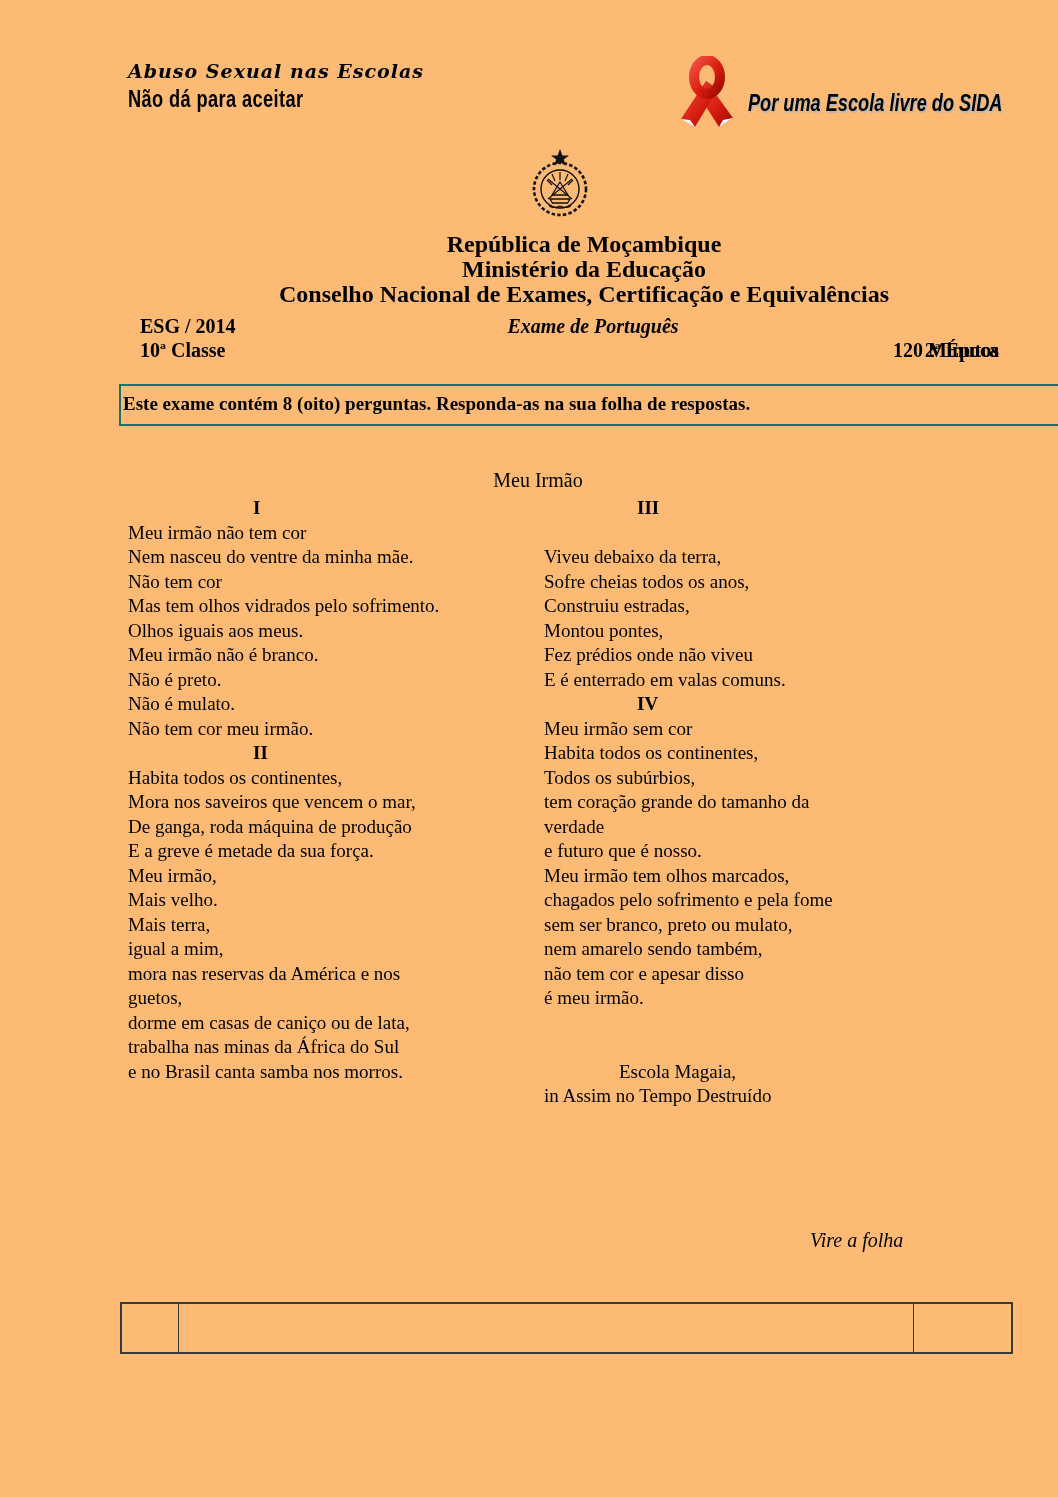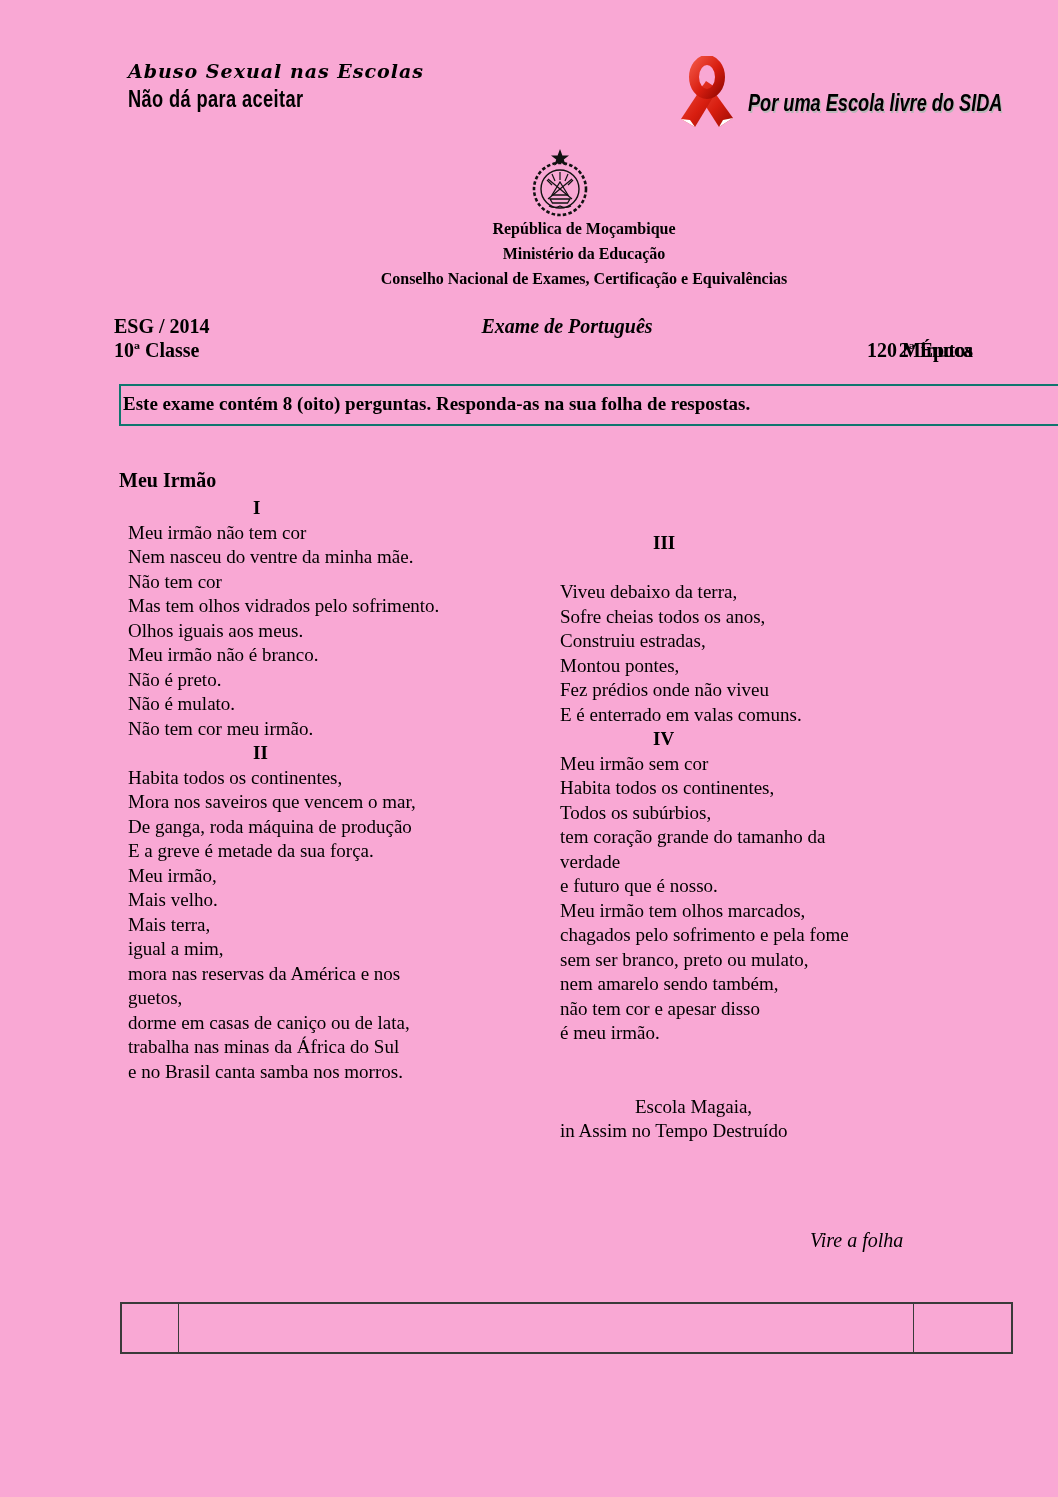--- a/index.html
+++ b/index.html
@@ -1,18 +1,18 @@
 <!DOCTYPE html>
 <html lang="pt"><head>
 <meta charset="utf-8">
 <style>
   html,body{margin:0;padding:0;background:#888;}
   .page{
     position:relative; width:1058px; height:1497px; margin:0 auto;
-    background:#f9a8d4; overflow:hidden; color:#000;
+    background:#fdba74; overflow:hidden; color:#000;
     font-family:"Liberation Serif","DejaVu Serif",serif;
   }
   
   .campaign-left{position:absolute; left:128px; top:60px;}
   .campaign-script{
     font-family:"DejaVu Serif",serif; font-style:italic; font-weight:bold;
     font-size:19px; letter-spacing:1px; white-space:nowrap;
   }
   .campaign-bold{
     font-family:"Liberation Sans",sans-serif; font-weight:bold; font-size:24px;
@@ -23,43 +23,43 @@
   .slogan{
     position:absolute; left:748px; top:90px;
     font-family:"Liberation Sans",sans-serif; font-weight:bold; font-style:italic;
     font-size:23px; white-space:nowrap;
     display:inline-block; transform:scaleX(0.79); transform-origin:left center;
     text-shadow:1.5px 1.5px 0 #b8b8b8;
   }
   
   .emblem{position:absolute; left:528px; top:149px; width:64px; height:70px;}
   .gov-header{
-    position:absolute; left:119px; top:216px; width:874px; padding-left:28px;
-    text-align:center; font-weight:bold; font-size:16px; line-height:25px;
-  }
-  
-  .meta{position:absolute; left:105px; top:314px; width:874px; font-weight:bold; font-size:20px; line-height:24px;}
+    position:absolute; left:119px; top:232px; width:874px; padding-left:28px;
+    text-align:center; font-weight:bold; font-size:24px; line-height:25px;
+  }
+  
+  .meta{position:absolute; left:131px; top:314px; width:874px; font-weight:bold; font-size:20px; line-height:24px;}
   .meta-row{position:relative; height:24px;}
   .meta-left{position:absolute; left:9px;}
   .meta-center{display:block; text-align:center; padding-left:50px;font-style:italic;}
   .meta-right{position:absolute; right:6px;}
   
   .instr-box{
     position:absolute; left:119px; top:384px; width:976px; box-sizing:border-box;
     border:2px solid #0f766e; padding:4px 2px 6px 2px;
     text-align:left; font-weight:bold; font-size:19px; line-height:28px;
   }
   
   .poem-title{
     position:absolute; left:119px; top:469px; width:874px;
-    text-align:left; font-weight:bold; font-size:20px; padding-right:36px; box-sizing:border-box;
+    text-align:center; font-weight:normal; font-size:20px; padding-right:36px; box-sizing:border-box;
   }
   .poem-col{position:absolute; top:496px; width:432px; font-size:19px; line-height:24.5px;}
   .poem-col.left{left:128px;}
-  .poem-col.right{left:560px;margin-top:35px;}
+  .poem-col.right{left:544px;}
   .poem-row{height:24.5px; white-space:nowrap;}
   .poem-row.numeral{font-weight:bold;}
   .poem-col.left .numeral{text-indent:125px;}
   .poem-col.right .numeral{text-indent:93px;}
   .poem-col .attr{text-indent:75px;}
   .poem-row .italic{}
   
   .turn-page{
     position:absolute; left:810px; top:1229px;
     font-weight:normal; font-style:italic; font-size:20px; white-space:nowrap;

